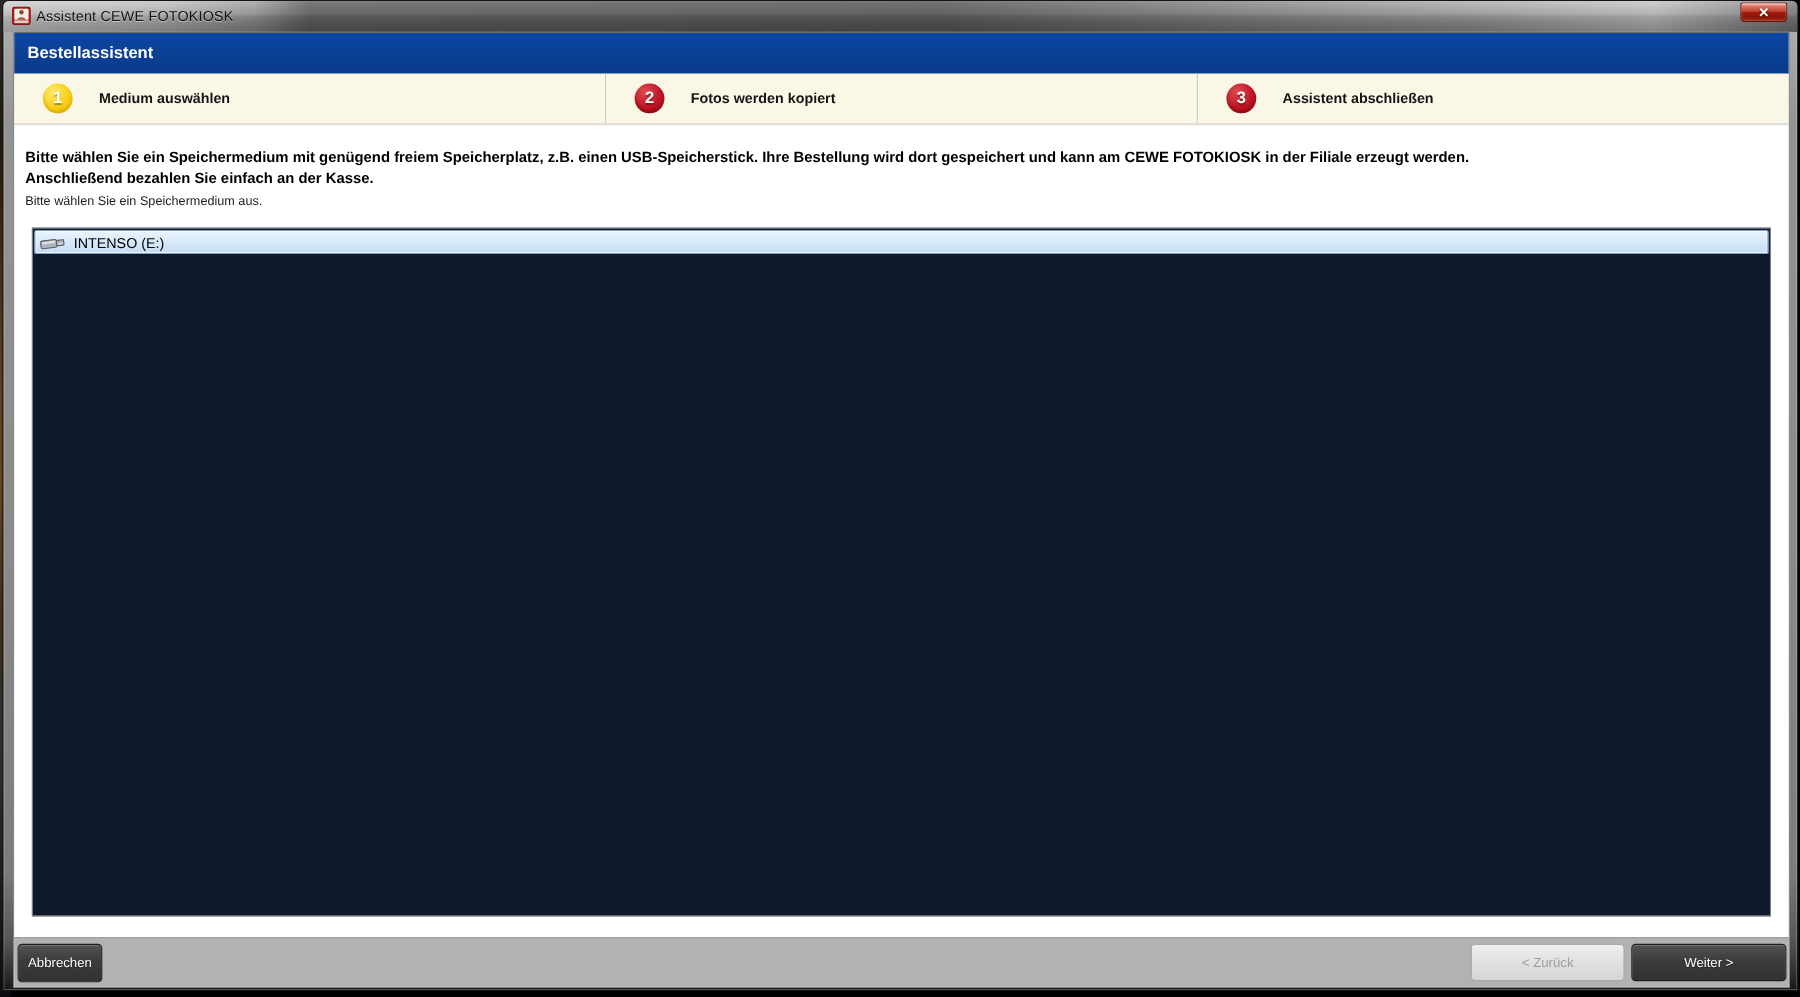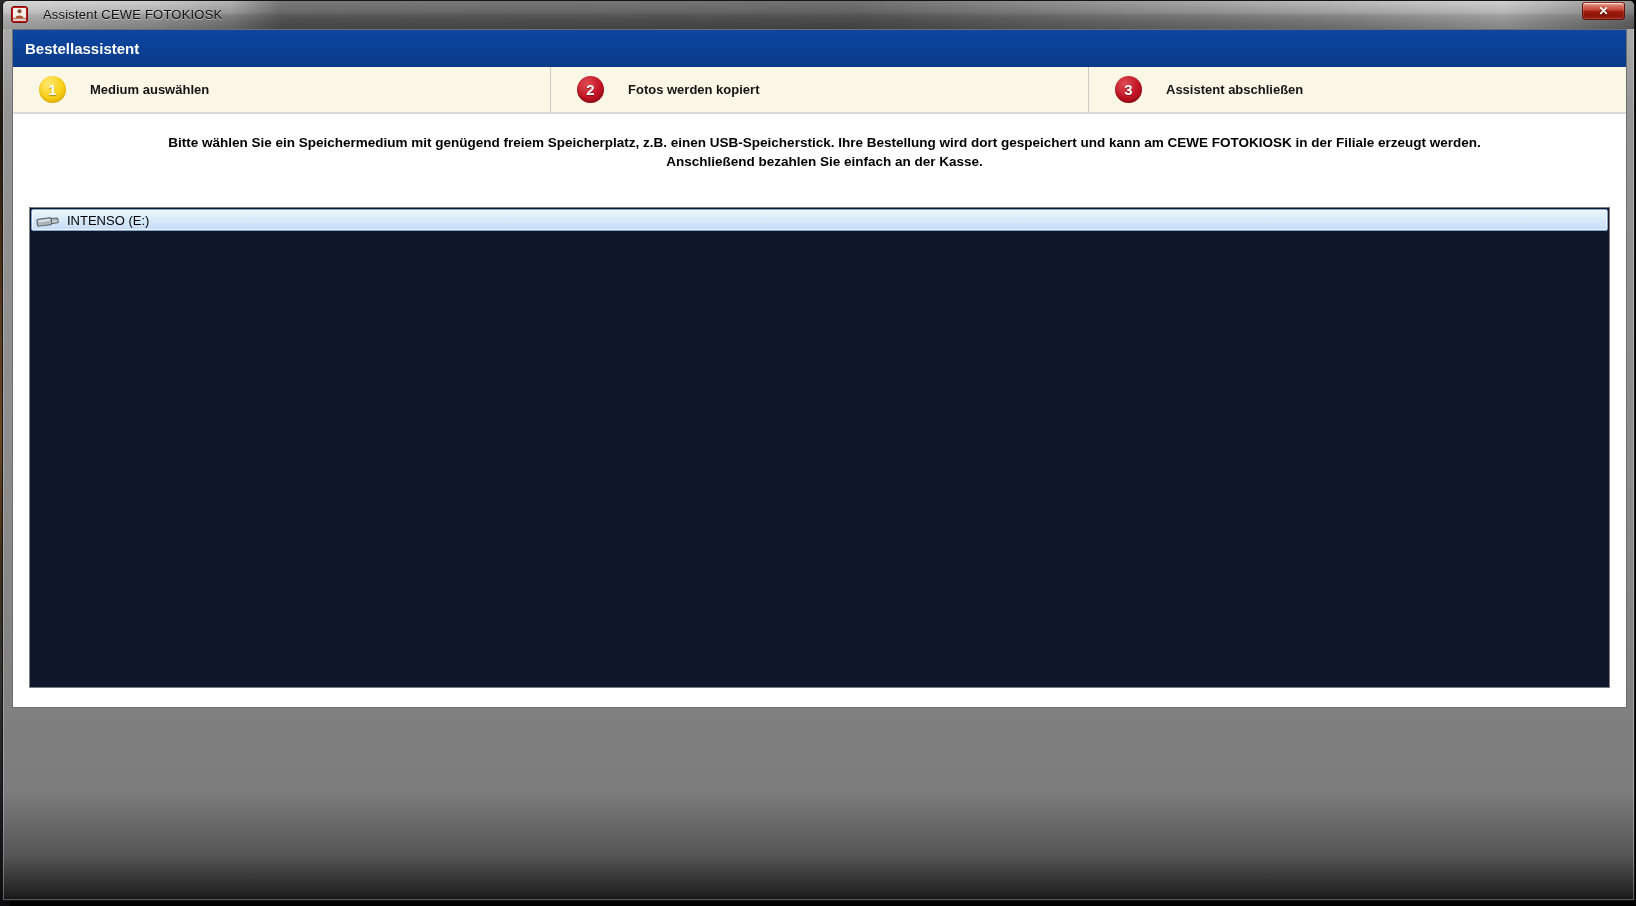--- a/index.html
+++ b/index.html
@@ -16,51 +16,51 @@
     background:linear-gradient(to bottom,#b2b2b2 0%,#949494 12%,#8b8b8b 55%,#7c7c7c 88%,#565656 95%,#262626 99%,#151515 100%);
     box-shadow:inset 0 0 0 1px rgba(255,255,255,0.28); }
 
   
   .titlebar { position:absolute; left:0; top:0; width:100%; height:28px;
     border-radius:5px 5px 0 0;
     background:
       linear-gradient(to right, rgba(255,255,255,0.30) 0%, rgba(255,255,255,0.10) 9%, rgba(0,0,0,0.10) 14%, rgba(0,0,0,0.38) 17%, rgba(0,0,0,0.42) 52%, rgba(0,0,0,0.22) 68%, rgba(0,0,0,0.05) 82%, rgba(255,255,255,0.16) 92%, rgba(0,0,0,0.25) 100%),
       linear-gradient(to bottom,#c6c6c6 0%,#a8a8a8 40%,#8e8e8e 52%,#7f7f7f 70%,#6f6f6f 100%); }
   .title-icon { position:absolute; left:8px; top:5px; width:17px; height:17px; }
-  .title-text { position:absolute; left:40px; top:6px; font-size:13px; color:#111;
+  .title-text { position:absolute; left:30px; top:6px; font-size:13px; color:#111;
     text-shadow:0 1px 0 rgba(255,255,255,0.45); letter-spacing:0.2px; }
   .close-btn { position:absolute; right:9px; top:1px; width:43px; height:18px;
     border:1px solid #641109; border-top-color:#8d2a1c; border-radius:3px 3px 4px 4px;
     background:linear-gradient(to bottom,#f0b0a6 0%,#d96f5e 20%,#c24434 45%,#a01b0c 52%,#8e150a 80%,#9c2a17 100%);
     box-shadow:inset 0 1px 0 rgba(255,255,255,0.55), inset 0 0 0 1px rgba(255,255,255,0.12);
     color:#fff; text-align:center; line-height:16px; font-size:12px; font-weight:bold;
     cursor:default; text-shadow:0 1px 2px rgba(0,0,0,0.6); }
 
   
-  .content { position:absolute; left:9px; top:28px; width:1615px; height:679px;
+  .content { position:absolute; left:9px; top:28px; width:1615px; height:869px;
     background:#fff; border:1px solid #6e6e6e; display:flex; flex-direction:column; }
 
   .blue-header { height:37px; flex:none;
     background:linear-gradient(to bottom,#0d47a3 0%,#0a3f93 55%,#083a89 100%);
     color:#fff; font-size:15px; font-weight:bold; line-height:37px; padding-left:12px; }
 
   .step-bar { height:47px; flex:none; display:flex;
     background:#fbf7e6; border-bottom:2px solid #dadada; }
   .step { flex:1; display:flex; align-items:center; padding-left:26px; }
   .step + .step { border-left:1px solid #c9c9c9; }
   .step-circle { width:27px; height:27px; border-radius:50%; flex:none;
     color:#fff; font-size:15px; font-weight:bold; display:flex; align-items:center; justify-content:center;
     text-shadow:0 1px 1px rgba(0,0,0,0.35); }
   .step-circle.yellow { background:radial-gradient(circle at 35% 28%, #ffe96e 0%, #f8cf17 55%, #e7b600 100%);
     box-shadow:inset 0 -2px 3px rgba(190,140,0,0.45); }
   .step-circle.red { background:radial-gradient(circle at 35% 28%, #dd4b53 0%, #c11424 55%, #9e0915 100%);
     box-shadow:inset 0 -2px 3px rgba(90,0,8,0.45); }
   .step-label { margin-left:24px; font-size:13px; font-weight:bold; color:#141414; }
 
-  .main { flex:1; position:relative; background:#fff;text-align:center; }
+  .main { flex:1; position:relative; background:#fff; }
   .intro { padding:20px 0 0 10px; font-size:13.5px; font-weight:bold; color:#000; line-height:18.5px; }
   .hint  { padding:6px 0 0 10px; font-size:11.5px; color:#1c1c1c; }
 
   .media-panel { position:absolute; left:16px; right:16px; top:93px; bottom:19px;
     background:#0f172a; border:1px solid #7e7e7e; }
   .media-row { margin:1px; height:22px; display:flex; align-items:center;
     border:1px solid #7da2ce; border-radius:2px; padding-left:4px;
     background:linear-gradient(to bottom,#eaf4fd 0%,#d8eafa 48%,#c6dcf5 100%);
     box-shadow:inset 0 0 0 1px rgba(255,255,255,0.65); }
   .usb-icon { width:24px; height:15px; flex:none; }
@@ -118,32 +118,38 @@
         <div class="step-circle red">3</div>
         <div class="step-label">Assistent abschließen</div>
       </div>
     </div>
 
     <div class="main">
       <div class="intro">
         <div>Bitte wählen Sie ein Speichermedium mit genügend freiem Speicherplatz, z.B. einen USB-Speicherstick. Ihre Bestellung wird dort gespeichert und kann am CEWE FOTOKIOSK in der Filiale erzeugt werden.</div>
         <div>Anschließend bezahlen Sie einfach an der Kasse.</div>
       </div>
+      <div class="hint">Bitte wählen Sie ein Speichermedium aus.</div>
 
       <div class="media-panel">
         <div class="media-row">
           <svg class="usb-icon" viewBox="0 0 24 15">
             <g transform="rotate(-7 12 8)">
               <rect x="1" y="5" width="14.5" height="7" rx="1.5" fill="#aeb4ba" stroke="#565c64" stroke-width="1"></rect>
               <rect x="2.2" y="6.1" width="12" height="2" rx="1" fill="#dde1e5"></rect>
               <rect x="15.5" y="6" width="6.5" height="5" rx="0.8" fill="#cdd2d7" stroke="#565c64" stroke-width="1"></rect>
               <rect x="16.8" y="7.2" width="1.6" height="1" fill="#7c828a"></rect>
               <rect x="19.4" y="7.2" width="1.6" height="1" fill="#7c828a"></rect>
             </g>
           </svg>
           <span class="media-label">INTENSO (E:)</span>
         </div>
       </div>
     </div>
 
+    <div class="bottom-bar">
+      <div class="btn btn-dark btn-cancel">Abbrechen</div>
+      <div class="btn btn-back">&lt; Zurück</div>
+      <div class="btn btn-dark btn-next">Weiter &gt;</div>
+    </div>
 
   </div>
 </div>
 
 </body></html>

